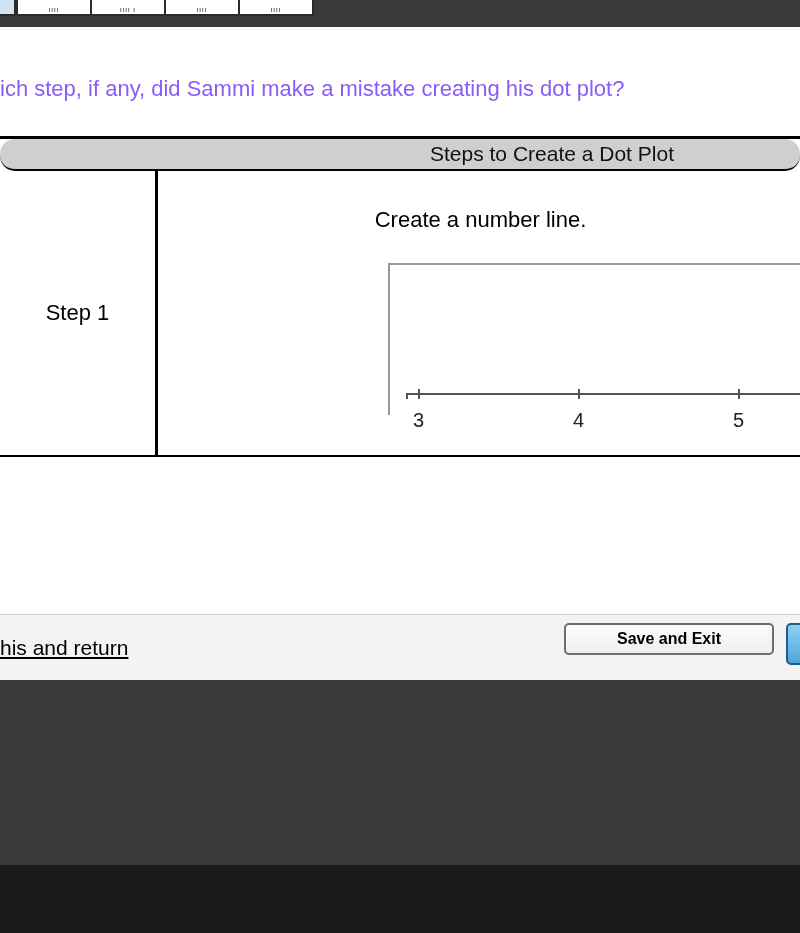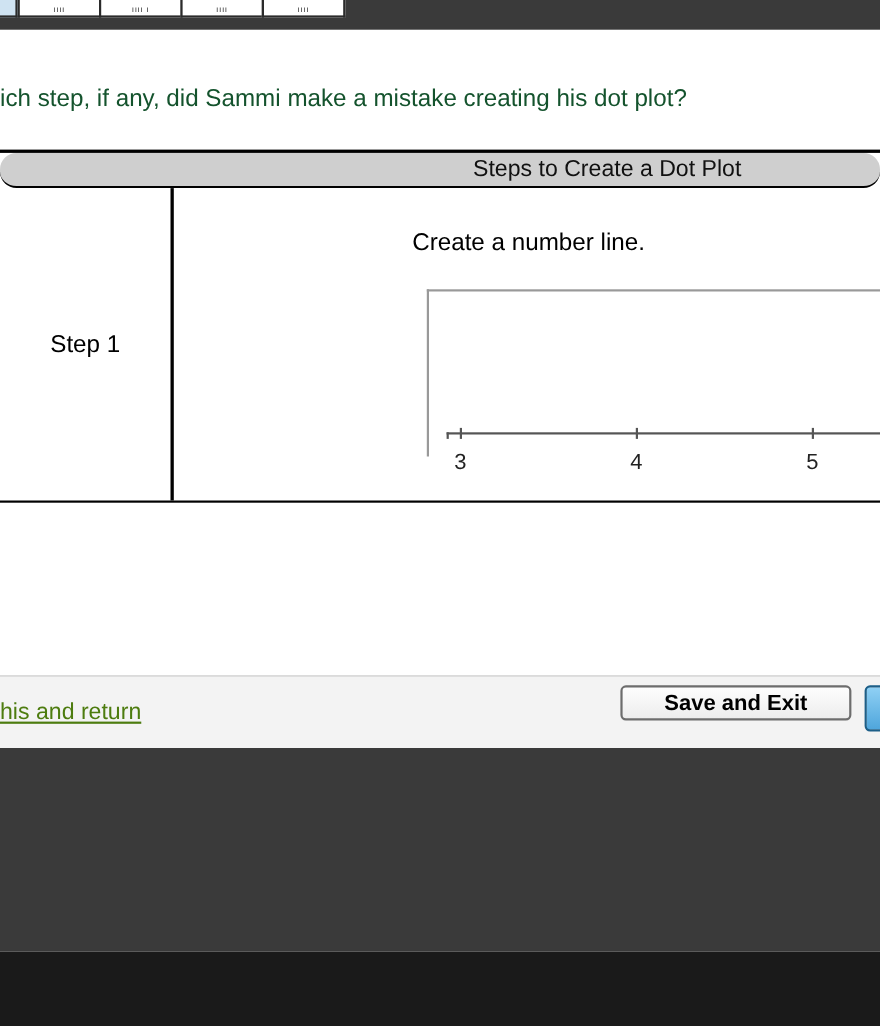--- a/index.html
+++ b/index.html
@@ -48,21 +48,21 @@
     border-top:none;
     border-left:none;
     z-index:2;
   }
 
   .question {
     position: absolute;
     left: 0;
     top: 76px;
     font-size: 22px;
-    color: #14532d;
+    color: #8b5cf6;
   }
 
   .table-outer {
     position: absolute;
     left: 0;
     top: 136px;
     width: 800px;
     border-top: 3px solid #000;
   }
   .table-header {
@@ -176,34 +176,34 @@
     height: 66px;
     background: #f3f3f3;
     border-top: 1px solid #c9c9c9;
     border-bottom: 1px solid #c9c9c9;
   }
   .link {
     position:absolute;
     left:0;
     top: 636px;
     font-size:21px;
-    color:#4d7c0f;
+    color:#000000;
     text-decoration: underline;
     cursor:pointer;
   }
   .save-btn {
     position:absolute;
     top: 623px;
     left: 564px;
     width: 210px;
     height: 32px;
     background: linear-gradient(#fdfdfd,#ededed);
     border: 2px solid #6d6d6d;
     border-radius: 5px;
-    font-size: 20px;
+    font-size: 16px;
     font-weight: 600;
     cursor:pointer;
   }
   .blue-btn {
     position:absolute;
     top: 623px;
     left: 786px;
     width: 30px;
     height: 42px;
     background: linear-gradient(#8fd0f4,#4fa6dc);

